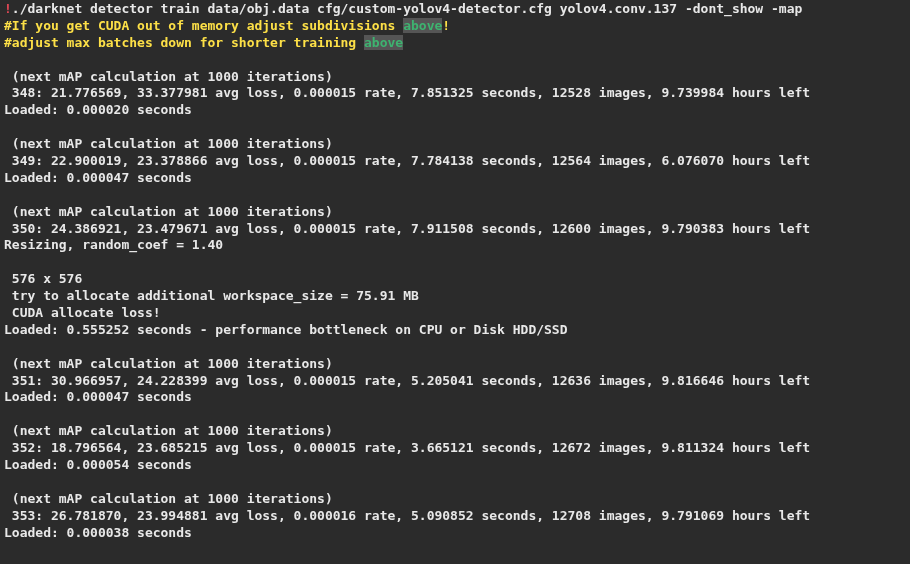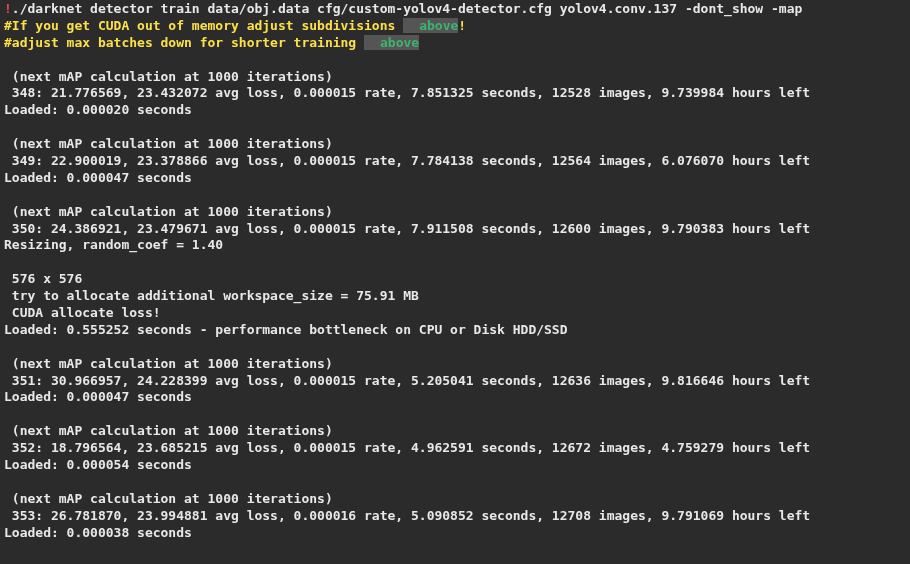--- a/index.html
+++ b/index.html
@@ -24,40 +24,39 @@
     }
     .red {
       color: #e74856;
     }
     .green {
       color: #fde047;
     }
     .green-highlight {
       color: #3eb370;
       background: #555555;
-      padding-left: 16px;
     }
     .white {
       color: #e8e8e8;
     }
     .blank {
       height: 1.3em;
     }
   </style>
 </head>
 <body>
 
 <div class="line"><span class="red">!</span><span class="white">./darknet detector train data/obj.data cfg/custom-yolov4-detector.cfg yolov4.conv.137 -dont_show -map</span></div>
 <div class="line"><span class="green">#If you get CUDA out of memory adjust subdivisions </span><span class="green-highlight">above</span><span class="green">!</span></div>
 <div class="line"><span class="green">#adjust max batches down for shorter training </span><span class="green-highlight">above</span></div>
 
 <div class="blank"></div>
 
 <div class="line white"> (next mAP calculation at 1000 iterations)</div>
-<div class="line white"> 348: 21.776569, 23.432072 avg loss, 0.000015 rate, 7.851325 seconds, 12528 images, 9.739984 hours left</div>
+<div class="line white"> 348: 21.776569, 33.377981 avg loss, 0.000015 rate, 7.851325 seconds, 12528 images, 9.739984 hours left</div>
 <div class="line white">Loaded: 0.000020 seconds</div>
 
 <div class="blank"></div>
 
 <div class="line white"> (next mAP calculation at 1000 iterations)</div>
 <div class="line white"> 349: 22.900019, 23.378866 avg loss, 0.000015 rate, 7.784138 seconds, 12564 images, 6.076070 hours left</div>
 <div class="line white">Loaded: 0.000047 seconds</div>
 
 <div class="blank"></div>
 
@@ -74,20 +73,20 @@
 
 <div class="blank"></div>
 
 <div class="line white"> (next mAP calculation at 1000 iterations)</div>
 <div class="line white"> 351: 30.966957, 24.228399 avg loss, 0.000015 rate, 5.205041 seconds, 12636 images, 9.816646 hours left</div>
 <div class="line white">Loaded: 0.000047 seconds</div>
 
 <div class="blank"></div>
 
 <div class="line white"> (next mAP calculation at 1000 iterations)</div>
-<div class="line white"> 352: 18.796564, 23.685215 avg loss, 0.000015 rate, 4.962591 seconds, 12672 images, 4.759279 hours left</div>
+<div class="line white"> 352: 18.796564, 23.685215 avg loss, 0.000015 rate, 3.665121 seconds, 12672 images, 9.811324 hours left</div>
 <div class="line white">Loaded: 0.000054 seconds</div>
 
 <div class="blank"></div>
 
 <div class="line white"> (next mAP calculation at 1000 iterations)</div>
 <div class="line white"> 353: 26.781870, 23.994881 avg loss, 0.000016 rate, 5.090852 seconds, 12708 images, 9.791069 hours left</div>
 <div class="line white">Loaded: 0.000038 seconds</div>
 
 </body></html>

